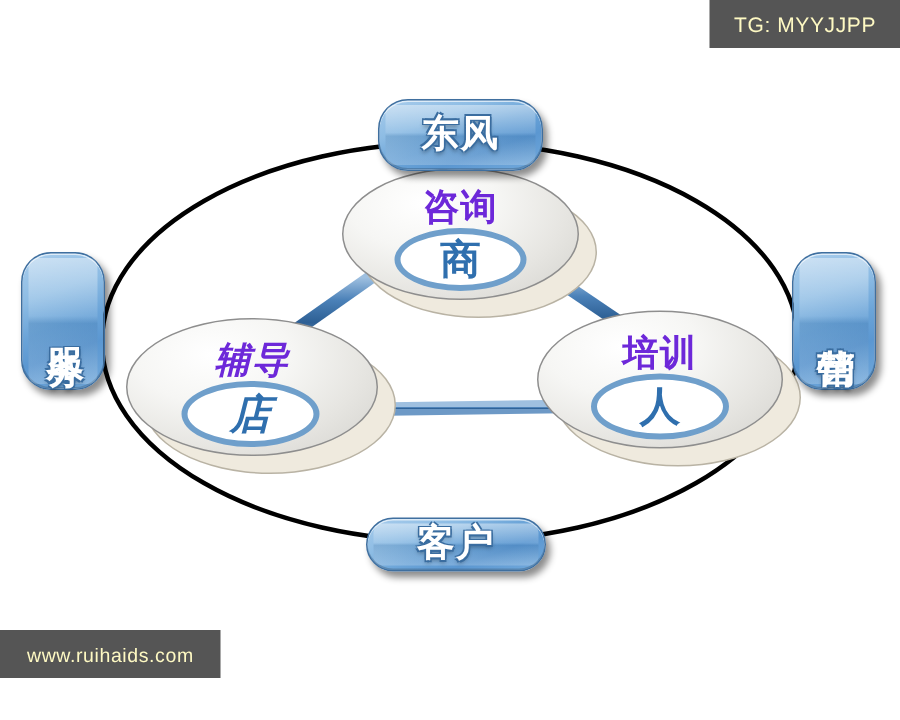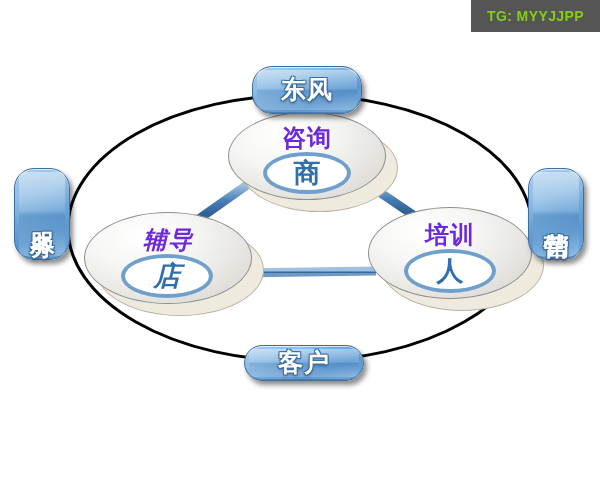--- a/index.html
+++ b/index.html
@@ -16,22 +16,22 @@
     width: 600px;
     height: 480px;
     background: #ffffff;
     overflow: hidden;
   }
 
   
   .wm {
     position: absolute;
     background: #555555;
-    color: #84cc16;
-    font-weight: bold;
+    color: #fef9c3;
+    font-weight: normal;
     letter-spacing: 0.4px;
     display: flex;
     align-items: center;
     justify-content: center;
     white-space: nowrap;
   }
   #wm-top {
     right: 0;
     top: 0;
     height: 32px;
@@ -165,21 +165,21 @@
   }
   .node .inner-label {
     color: #2f6fae;
     font-weight: bold;
     font-size: 27px;
     line-height: 1;
   }
 
   #node-top    { left: 228px; top: 112px; width: 158px; height: 88px; }
   #node-left   { left: 84px;  top: 212px; width: 168px; height: 92px; font-style: italic; }
-  #node-right  { left: 368px; top: 207px; width: 164px; height: 92px; }
+  #node-right  { left: 358px; top: 207px; width: 164px; height: 92px; }
 
   #node-top .outer-label   { top: 10px; }
   #node-left .outer-label  { top: 12px; }
   #node-right .outer-label { top: 12px; }
 
   #node-top .inner    { left: 35px; top: 40px; width: 88px; height: 42px; }
   #node-left .inner   { left: 37px; top: 42px; width: 92px; height: 44px; }
   #node-right .inner  { left: 36px; top: 42px; width: 92px; height: 44px; }
 
   
@@ -251,14 +251,15 @@
 
   <div class="btn3d vert" id="btn-right">
     <span class="lbl">营销</span>
   </div>
 
   <div class="btn3d" id="btn-bottom">
     <span class="lbl">客户</span>
   </div>
 
   <div class="wm" id="wm-top">TG: MYYJJPP</div>
+  <div class="wm" id="wm-bottom">www.ruihaids.com</div>
 
 </div>
 
 </body></html>

